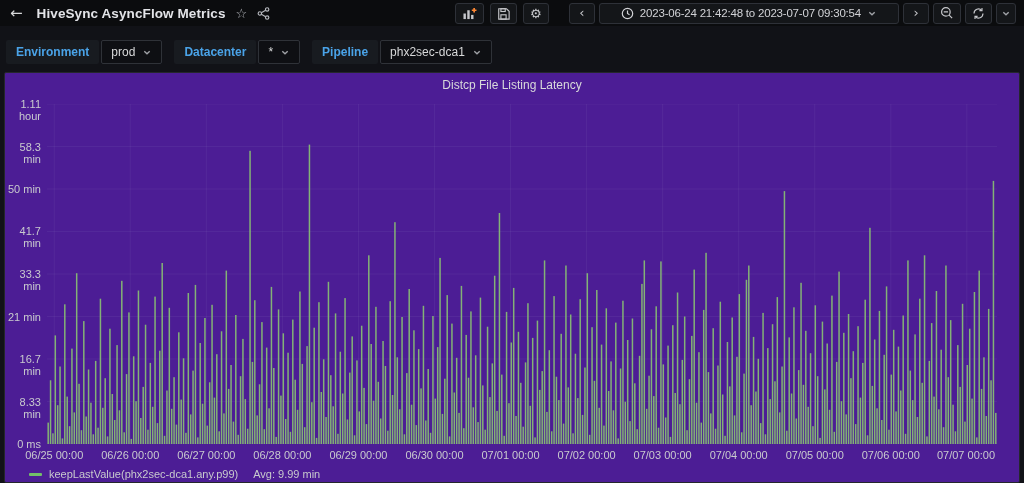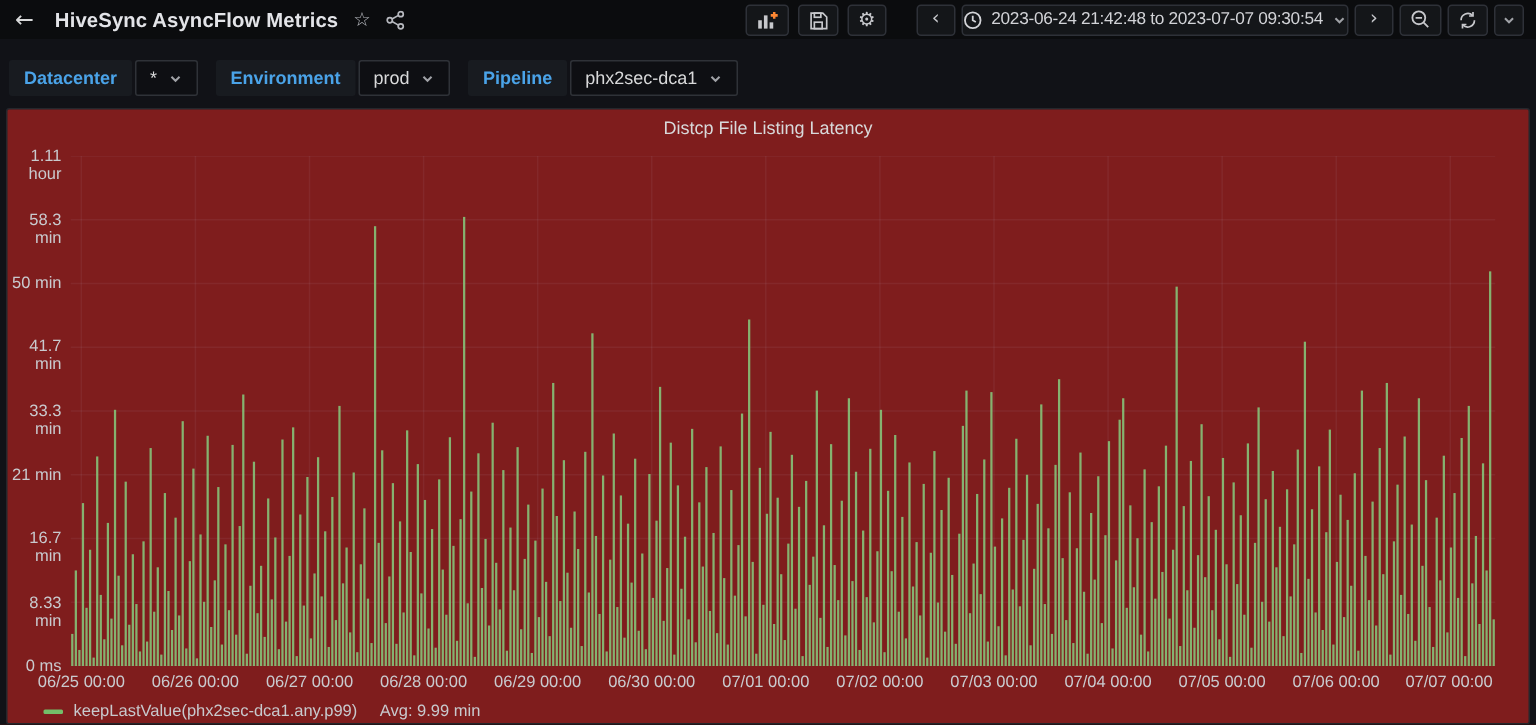--- a/index.html
+++ b/index.html
@@ -14,33 +14,33 @@
   .back { font-size:15px; padding:0 4px; }
   .dash-title { font-size:13.5px; font-weight:700; color:#e3e4e8; letter-spacing:.1px; }
   .star { font-size:13px; color:#b7b9bf; }
   .spacer { flex:1; }
   .tb-group { display:flex; align-items:center; gap:4px; }
   .utils { gap:6px; margin-right:20px; }
   .tbtn { height:21px; min-width:26px; padding:0 6px; background:#141619; border:1px solid #2e3138; border-radius:3px;
           color:#c7c8cc; display:flex; align-items:center; justify-content:center; gap:6px; font-size:12px; cursor:pointer;
           font-family:"DejaVu Sans", sans-serif; }
   .tbtn svg { display:block; }
-  .timebtn { font-family:"Liberation Sans", sans-serif; font-size:11.5px; letter-spacing:-0.2px; color:#d2d3d7; padding:0 0; }
+  .timebtn { font-family:"Liberation Sans", sans-serif; font-size:11.5px; letter-spacing:-0.2px; color:#d2d3d7; padding:0 21px; }
   .chev { font-size:13px; line-height:1; padding-bottom:1px; }
 
   
   .filters { height:46px; background:#111217; display:flex; align-items:flex-start; padding:14px 0 0 6px; gap:12px; }
   .vargroup { display:flex; align-items:center; gap:2px; }
   .var-label { height:24px; line-height:24px; padding:0 10px; background:#181b20; border-radius:2px;
                color:#4aa3e8; font-size:12px; font-weight:700; }
   .var-value { height:24px; padding:0 9px; background:#0e0f13; border:1px solid #2f3238; border-radius:2px;
                color:#d8d9da; font-size:12px; font-weight:500; display:flex; align-items:center; gap:7px; cursor:pointer; }
 
   
-  .panel { position:absolute; left:4px; top:72px; width:1016px; height:411px; background:#7f1d1d;
+  .panel { position:absolute; left:4px; top:72px; width:1016px; height:411px; background:#4c1d95;
            border:1px solid #25272c; border-radius:2px; }
   .panel-title { text-align:center; padding-top:5px; font-size:12px; font-weight:500; color:#d8d9da; cursor:pointer; }
   .plot { position:absolute; left:42px; top:31px; }
   .ylab { position:absolute; left:0; width:36px; text-align:right; font-size:11px; color:#c9cace; line-height:12px; }
   .xlab { position:absolute; top:376px; transform:translateX(-50%); font-size:11px; color:#c9cace; white-space:nowrap; }
   .legend { position:absolute; left:24px; top:395px; display:flex; align-items:center; gap:7px; cursor:pointer; }
   .legend-dash { width:13px; height:3px; border-radius:1px; }
   .legend-name { font-size:11px; color:#c8c9cd; }
   .legend-avg { font-size:11px; color:#c8c9cd; margin-left:8px; }
 </style>
@@ -123,32 +123,32 @@
       <button class="tbtn" style="min-width:18px;padding:0 4px;">
         <svg width="10" height="9" viewBox="0 0 10 10">
           <path d="M2 3.5 5 6.5 8 3.5" fill="none" stroke="#9fa1a6" stroke-width="1.5"></path>
         </svg>
       </button>
     </div>
   </header>
 
   <div class="filters">
     <div class="vargroup">
-      <span class="var-label">Datacenter</span>
+      <span class="var-label">Environment</span>
       <span class="var-value">
-        <span>*</span>
+        <span>prod</span>
         <svg width="10" height="9" viewBox="0 0 10 10">
             <path d="M2 3.5 5 6.5 8 3.5" fill="none" stroke="#9fa1a6" stroke-width="1.5"></path>
           </svg>
       </span>
     </div>
     <div class="vargroup">
-      <span class="var-label">Environment</span>
+      <span class="var-label">Datacenter</span>
       <span class="var-value">
-        <span>prod</span>
+        <span>*</span>
         <svg width="10" height="9" viewBox="0 0 10 10">
             <path d="M2 3.5 5 6.5 8 3.5" fill="none" stroke="#9fa1a6" stroke-width="1.5"></path>
           </svg>
       </span>
     </div>
     <div class="vargroup">
       <span class="var-label">Pipeline</span>
       <span class="var-value">
         <span>phx2sec-dca1</span>
         <svg width="10" height="9" viewBox="0 0 10 10">

